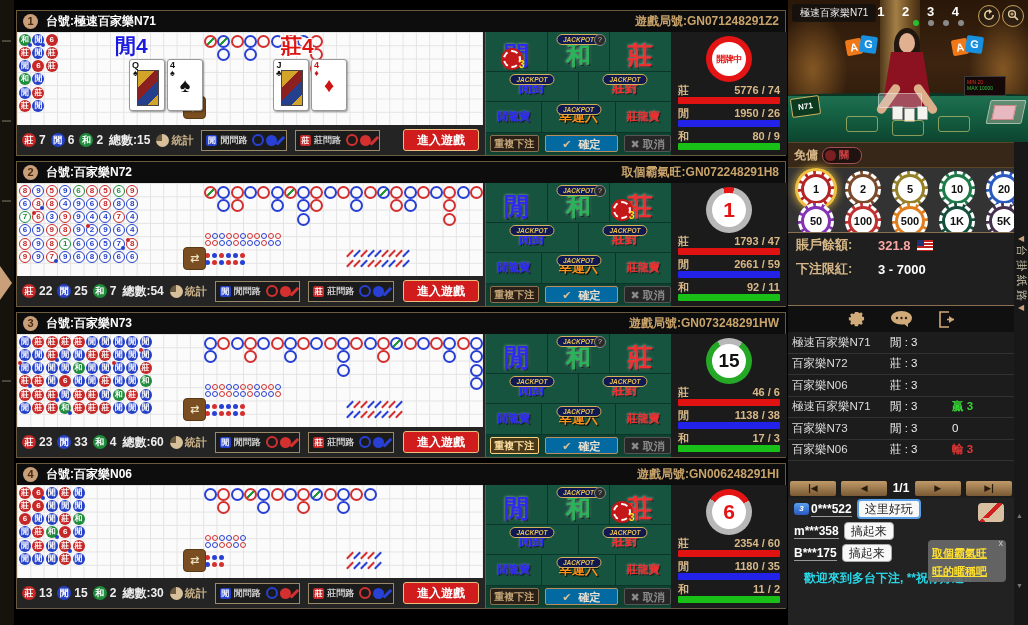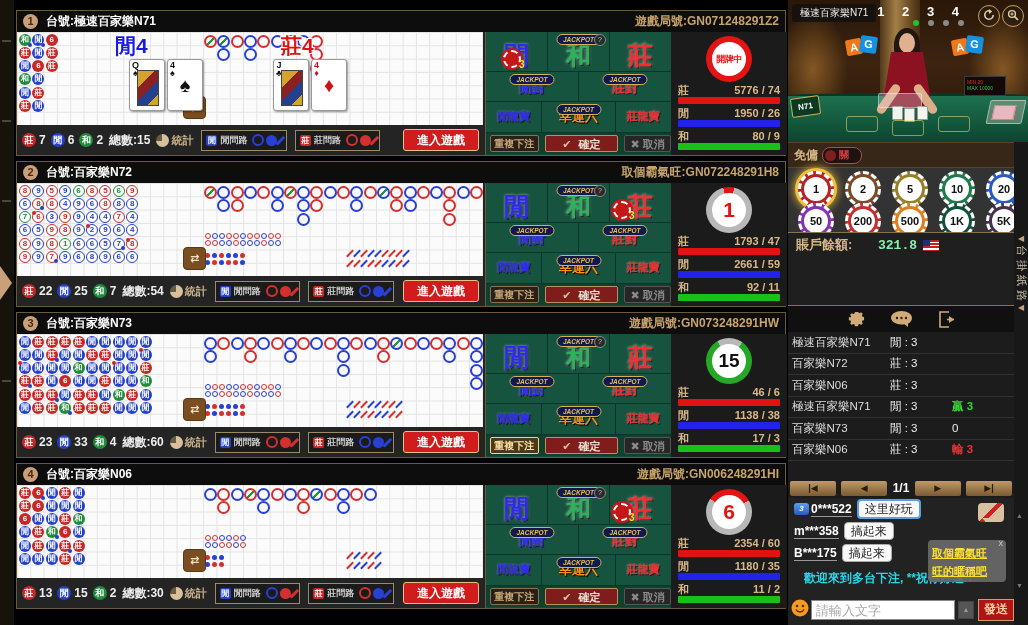--- a/index.html
+++ b/index.html
@@ -98,21 +98,21 @@
      border:1px solid #d4b05a;border-radius:6px;background:#101a50;color:#e8c050;
      font-size:6.5px;font-style:italic;font-weight:bold;line-height:9px;white-space:nowrap;}
   .qmark{position:absolute;top:2px;right:3px;width:10px;height:10px;border-radius:50%;
      background:#2a2a2a;border:1px solid #888;color:#ccc;font-size:7px;text-align:center;line-height:10px;}
   .chipspot{position:absolute;width:14px;height:14px;border-radius:50%;background:#c41818;
      border:2px dashed #fff;box-shadow:0 0 0 2px #c41818,1px 2px 2px rgba(0,0,0,.6);}
   .chipnum{position:absolute;color:#ffe020;font-size:10px;font-weight:bold;}
   .abtn{height:17px;border-radius:2px;font-weight:bold;text-align:center;line-height:16px;box-sizing:border-box;}
   .rebet{width:54px;margin-left:4px;background:#2a2018;border:1px solid #8a7050;color:#c8a878;font-size:10px;}
   .rebet.hl{background:#4a3a1a;border:1px solid #ffd080;color:#ffe0a0;}
-  .confirm{width:82px;margin-left:6px;background:#7f1d1d;border:1px solid #b89060;color:#e8e0d0;font-size:11px;}
+  .confirm{width:82px;margin-left:6px;background:#0369a1;border:1px solid #b89060;color:#e8e0d0;font-size:11px;}
   .confirm .tick{color:#d8c098;margin-right:4px;}
   .cancel{width:52px;margin-left:6px;background:#262626;border:1px solid #555;color:#8a8a8a;font-size:11px;}
   
   .statsarea{position:absolute;left:654px;top:0;width:116px;height:123px;background:#1b1b1b;}
   .ring{width:46px;height:46px;border-radius:50%;margin:4px auto 2px;display:flex;
      align-items:center;justify-content:center;}
   .ring .inner{width:34px;height:34px;background:#fff;border-radius:50%;display:flex;
      align-items:center;justify-content:center;font-weight:bold;}
   .ring-full{background:#e41414;}
   .ring-arc1{background:conic-gradient(from -15deg,#e41414 0 28deg,#b8b8b8 28deg 360deg);}
@@ -182,21 +182,21 @@
      box-sizing:border-box;display:flex;align-items:center;justify-content:center;}
   .chip .cface{width:24px;height:24px;border-radius:50%;background:#fff;color:#111;
      font-weight:bold;font-size:11px;display:flex;align-items:center;justify-content:center;}
   .chip.sel{box-shadow:0 0 0 3px #f0c040,0 0 8px 4px rgba(240,190,60,.8);}
   
   .account{position:absolute;left:788px;top:232px;width:226px;height:74px;background:#1f1f1f;
      border-top:1px solid #8a7050;border-bottom:1px solid #8a7050;box-sizing:border-box;}
   .acc-row{display:flex;align-items:center;height:24px;}
   .acc-label{color:#d8b888;font-size:13px;font-weight:bold;margin-left:8px;width:82px;}
   .acc-val{color:#fff;font-size:13px;font-weight:bold;}
-  .acc-val.money{color:#86efac;font-family:Liberation Mono, monospace;}
+  .acc-val.money{color:#fca5a5;}
   .usflag{display:inline-block;width:16px;height:11px;margin-left:6px;vertical-align:-1px;
      background:repeating-linear-gradient(180deg,#c02020 0 1.6px,#fff 1.6px 3.2px);position:relative;}
   .usflag:before{content:"";position:absolute;left:0;top:0;width:7px;height:6px;background:#203070;}
   
   .iconrow{position:absolute;left:788px;top:306px;width:226px;height:26px;background:#101010;
      border-bottom:1px solid #3a3a3a;display:flex;align-items:center;justify-content:center;gap:26px;}
   .iconrow svg{display:block;}
   
   .records{position:absolute;left:788px;top:332px;width:226px;height:146px;background:#1c1c1c;}
   .rec-head{display:flex;color:#e8d8b8;font-size:13px;font-weight:bold;height:20px;align-items:center;
@@ -1148,38 +1148,42 @@
     <div class="chip" style="left: 151px; top: 3px; background: rgb(31, 122, 74); border-color: rgb(255, 255, 255);">
       <div class="cface">10</div>
     </div>
     <div class="chip" style="left: 198px; top: 3px; background: rgb(42, 90, 192); border-color: rgb(255, 255, 255);">
       <div class="cface">20</div>
     </div>
     <div class="chip" style="left: 10px; top: 35px; background: rgb(132, 50, 180); border-color: rgb(255, 255, 255);">
       <div class="cface">50</div>
     </div>
     <div class="chip" style="left: 57px; top: 35px; background: rgb(192, 48, 48); border-color: rgb(255, 255, 255);">
-      <div class="cface">200</div>
+      <div class="cface">100</div>
     </div>
     <div class="chip" style="left: 104px; top: 35px; background: rgb(224, 126, 30); border-color: rgb(255, 255, 255);">
       <div class="cface">500</div>
     </div>
     <div class="chip" style="left: 151px; top: 35px; background: rgb(20, 80, 58); border-color: rgb(255, 255, 255);">
       <div class="cface">1K</div>
     </div>
     <div class="chip" style="left: 198px; top: 35px; background: rgb(70, 48, 80); border-color: rgb(255, 255, 255);">
       <div class="cface">5K</div>
     </div>
   </div>
 
 <div class="account">
   <div class="acc-row">
     <span class="acc-label">賬戶餘額:</span>
     <span class="acc-val money">321.8</span>
     <span class="usflag"></span>
+  </div>
+  <div class="acc-row">
+    <span class="acc-label">下注限紅:</span>
+    <span class="acc-val">3 - 7000</span>
   </div>
 </div>
 
 <div class="iconrow">
   <span>
     <svg width="19" height="19" viewBox="0 0 20 20">
         <path fill="#d0aa78" d="M10 6.5A3.5 3.5 0 1 0 10 13.5 3.5 3.5 0 0 0 10 6.5zm8-1.2-1.7-.3a6.7 6.7 0 0 0-.6-1.4l1-1.5-1.8-1.8-1.5 1a6.7 6.7 0 0 0-1.4-.6L11.7 0H8.3L8 1.7a6.7 6.7 0 0 0-1.4.6l-1.5-1-1.8 1.8 1 1.5a6.7 6.7 0 0 0-.6 1.4L2 5.3 2 8.7l1.7.3c.14.5.34.97.6 1.4l-1 1.5 1.8 1.8 1.5-1c.43.26.9.46 1.4.6l.3 1.7h3.4l.3-1.7c.5-.14.97-.34 1.4-.6l1.5 1 1.8-1.8-1-1.5c.26-.43.46-.9.6-1.4l1.7-.3zM10 12a2 2 0 1 1 0-4 2 2 0 0 1 0 4z" transform="translate(1 2)"></path>
       </svg>
   </span>
   <span>
@@ -1257,33 +1261,20 @@
         <span class="bubble">搞起来</span>
       </div>
     </div>
   <div class="sysmsg">歡迎來到多台下注, **祝你好運!!**</div>
   <div class="mutebtn"></div>
   <div class="adbox">
     <span class="adx">x</span>
     <div class="adline">取個霸氣旺</div>
     <div class="adline">旺的暱稱吧</div>
   </div>
-  <div class="chat-input-row">
-    <span style="margin-left:3px">
-      <svg width="18" height="18" viewBox="0 0 18 18">
-          <circle cx="9" cy="9" r="8.5" fill="#f59a1a"></circle>
-          <circle cx="6" cy="7" r="1.3" fill="#5a2a00"></circle>
-          <circle cx="12" cy="7" r="1.3" fill="#5a2a00"></circle>
-          <path d="M5 10.5a4.5 4.5 0 0 0 8 0" fill="none" stroke="#5a2a00" stroke-width="1.4"></path>
-        </svg>
-    </span>
-    <input class="chatinput" placeholder="請輸入文字" style="">
-    <div class="upbtn">▲</div>
-    <div class="sendbtn">發送</div>
-  </div>
 </div>
 
 <div class="rstrip">
   <div id="side-tab" style="position:absolute;top:92px;left:0;">
       <div class="varrow">◀</div>
       <div class="vchar">台</div>
       <div class="vchar">掛</div>
       <div class="vchar">紙</div>
       <div class="vchar">路</div>
       <div class="varrow">◀</div>

